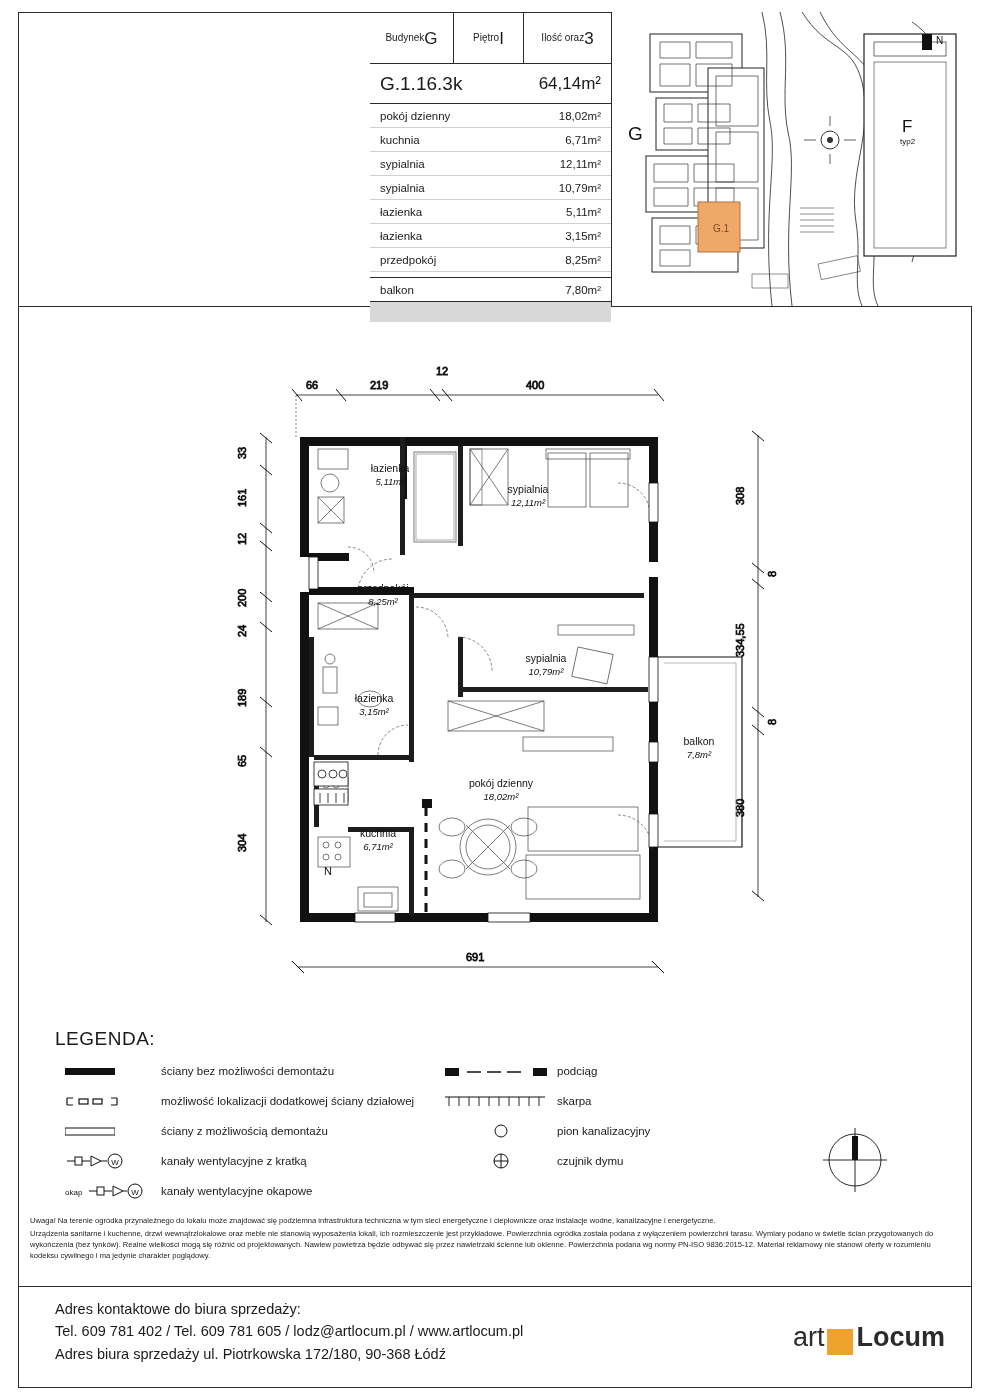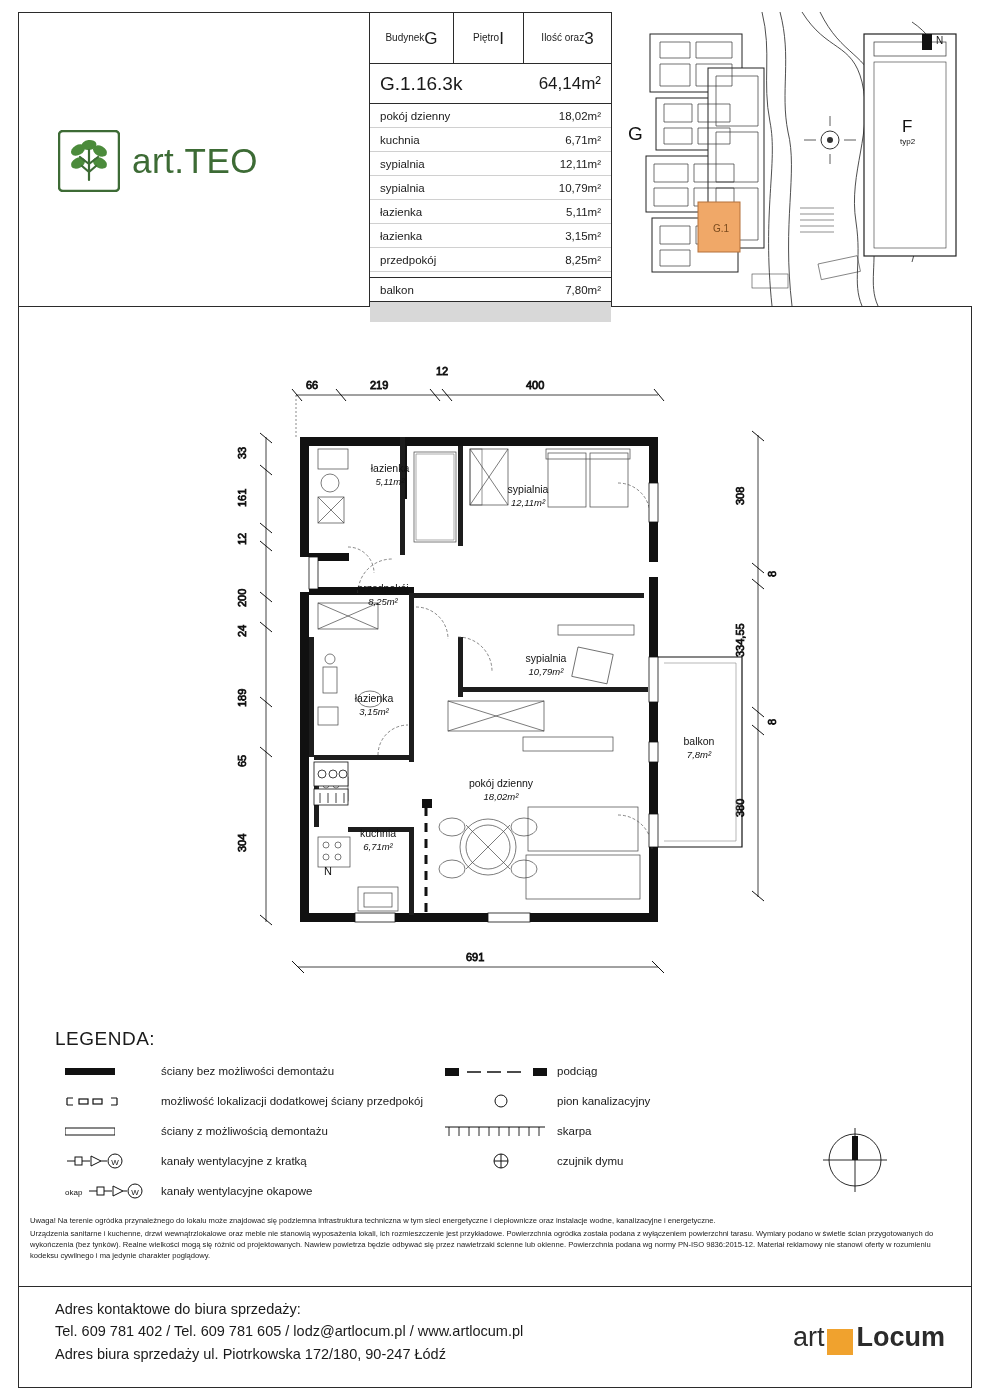--- a/index.html
+++ b/index.html
@@ -56,38 +56,20 @@
   .brand .locum{color:#2b2b2b;font-weight:bold;}
 </style>
 </head>
 <body>
 
 <div id="page">
   <div class="frame"></div>
 
   <div class="hdr">
 
-    <div class="logo-box">
-      <div class="logo">
-        <span class="logo-mark">
-          <svg width="62" height="62" viewBox="0 0 62 62">
-            <rect x="1" y="1" width="60" height="60" rx="4" fill="none" stroke="#3d6b35" stroke-width="2.5"></rect>
-            <g fill="#4b8b3b">
-              <ellipse cx="20" cy="20" rx="7.5" ry="5" transform="rotate(-30 20 20)"></ellipse>
-              <ellipse cx="31" cy="15" rx="7.5" ry="5" transform="rotate(-8 31 15)"></ellipse>
-              <ellipse cx="42" cy="21" rx="7.5" ry="5" transform="rotate(28 42 21)"></ellipse>
-              <ellipse cx="20" cy="33" rx="7.5" ry="5" transform="rotate(-28 20 33)"></ellipse>
-              <ellipse cx="42" cy="33" rx="7.5" ry="5" transform="rotate(28 42 33)"></ellipse>
-            </g>
-            <path d="M31 20 L31 50 M31 34 L22 27 M31 34 L40 27 M31 42 L24 36 M31 42 L38 36" stroke="#3d6b35" stroke-width="2.2" fill="none" stroke-linecap="round"></path>
-          </svg>
-        </span>
-        <span class="logo-text">art.TEO</span>
-      </div>
-    </div>
 
     <div class="tbl">
       <div class="trow t-head">
         <div class="c c-b">
           <span class="lbl">Budynek</span>
           <span class="val">G</span>
         </div>
         <div class="c c-p">
           <span class="lbl">Piętro</span>
           <span class="val">I</span>
@@ -443,21 +425,21 @@
       </div>
       <div class="lrow">
         <span class="lsym">
           <svg width="56" height="12">
             <path d="M2 3 v7 M2 3 h6 M2 10 h6" stroke="#111" stroke-width="1.2" fill="none"></path>
             <rect x="14" y="4" width="9" height="5" fill="none" stroke="#111" stroke-width="1.2"></rect>
             <rect x="28" y="4" width="9" height="5" fill="none" stroke="#111" stroke-width="1.2"></rect>
             <path d="M52 3 v7 M46 3 h6 M46 10 h6" stroke="#111" stroke-width="1.2" fill="none"></path>
           </svg>
         </span>
-        <span class="ltxt">możliwość lokalizacji dodatkowej ściany przedpokój</span>
+        <span class="ltxt">możliwość lokalizacji dodatkowej ściany działowej</span>
       </div>
       <div class="lrow">
         <span class="lsym">
           <svg width="50" height="12">
               <rect x="0" y="3" width="50" height="7" fill="#fff" stroke="#111" stroke-width="1"></rect>
             </svg>
         </span>
         <span class="ltxt">ściany z możliwością demontażu</span>
       </div>
       <div class="lrow">
@@ -496,35 +478,35 @@
         <span class="lsym" style="width:112px;">
           <svg width="104" height="12">
             <rect x="0" y="3" width="14" height="8" fill="#111"></rect>
             <path d="M22 7 h14 M42 7 h14 M62 7 h14" stroke="#111" stroke-width="1.4"></path>
             <rect x="88" y="3" width="14" height="8" fill="#111"></rect>
           </svg>
         </span>
         <span class="ltxt">podciąg</span>
       </div>
       <div class="lrow">
-        <span class="lsym" style="width:112px;display:flex;justify-content:center;">
-          <svg width="20" height="16">
-              <circle cx="10" cy="8" r="6" fill="#fff" stroke="#111" stroke-width="1"></circle>
-            </svg>
-        </span>
-        <span class="ltxt">pion kanalizacyjny</span>
-      </div>
-      <div class="lrow">
         <span class="lsym" style="width:112px;">
           <svg width="104" height="16">
             <path d="M0 4 h100" stroke="#111" stroke-width="1"></path>
             <path d="M4 4 v9 M14 4 v9 M24 4 v9 M34 4 v9 M44 4 v9 M54 4 v9 M64 4 v9 M74 4 v9 M84 4 v9 M94 4 v9" stroke="#111" stroke-width="0.9"></path>
           </svg>
         </span>
         <span class="ltxt">skarpa</span>
+      </div>
+      <div class="lrow">
+        <span class="lsym" style="width:112px;display:flex;justify-content:center;">
+          <svg width="20" height="16">
+              <circle cx="10" cy="8" r="6" fill="#fff" stroke="#111" stroke-width="1"></circle>
+            </svg>
+        </span>
+        <span class="ltxt">pion kanalizacyjny</span>
       </div>
       <div class="lrow">
         <span class="lsym" style="width:112px;display:flex;justify-content:center;">
           <svg width="20" height="18">
             <circle cx="10" cy="9" r="7" fill="#fff" stroke="#111" stroke-width="1"></circle>
             <path d="M10 2 v14 M3 9 h14" stroke="#111" stroke-width="1"></path>
           </svg>
         </span>
         <span class="ltxt">czujnik dymu</span>
       </div>
@@ -542,21 +524,21 @@
   <div class="note">
     <p>Uwaga! Na terenie ogródka przynależnego do lokalu może znajdować się podziemna infrastruktura techniczna w tym sieci energetyczne i ciepłownicze oraz instalacje wodne, kanalizacyjne i energetyczne.</p>
     <p>Urządzenia sanitarne i kuchenne, drzwi wewnątrzlokalowe oraz meble nie stanowią wyposażenia lokali, ich rozmieszczenie jest przykładowe. Powierzchnia ogródka została podana z wyłączeniem powierzchni tarasu. Wymiary podano w świetle ścian przygotowanych do wykończenia (bez tynków). Realne wielkości mogą się różnić od projektowanych. Nawiew powietrza będzie odbywać się przez nawietrzaki ścienne lub okienne. Powierzchnia podana wg normy PN-ISO 9836:2015-12. Materiał reklamowy nie stanowi oferty w rozumieniu kodeksu cywilnego i ma jedynie charakter poglądowy.</p>
   </div>
 
   <div class="footsep"></div>
 
   <div class="contact">
     <div>Adres kontaktowe do biura sprzedaży:</div>
     <div>Tel. 609 781 402 / Tel. 609 781 605 / lodz@artlocum.pl / www.artlocum.pl</div>
-    <div>Adres biura sprzedaży ul. Piotrkowska 172/180, 90-247 Łódź</div>
+    <div>Adres biura sprzedaży ul. Piotrkowska 172/180, 90-368 Łódź</div>
   </div>
 
   <div class="brand">
     <span class="art">art</span>
     <span class="dot"></span>
     <span class="locum">Locum</span>
   </div>
 </div>
 
 </body></html>

